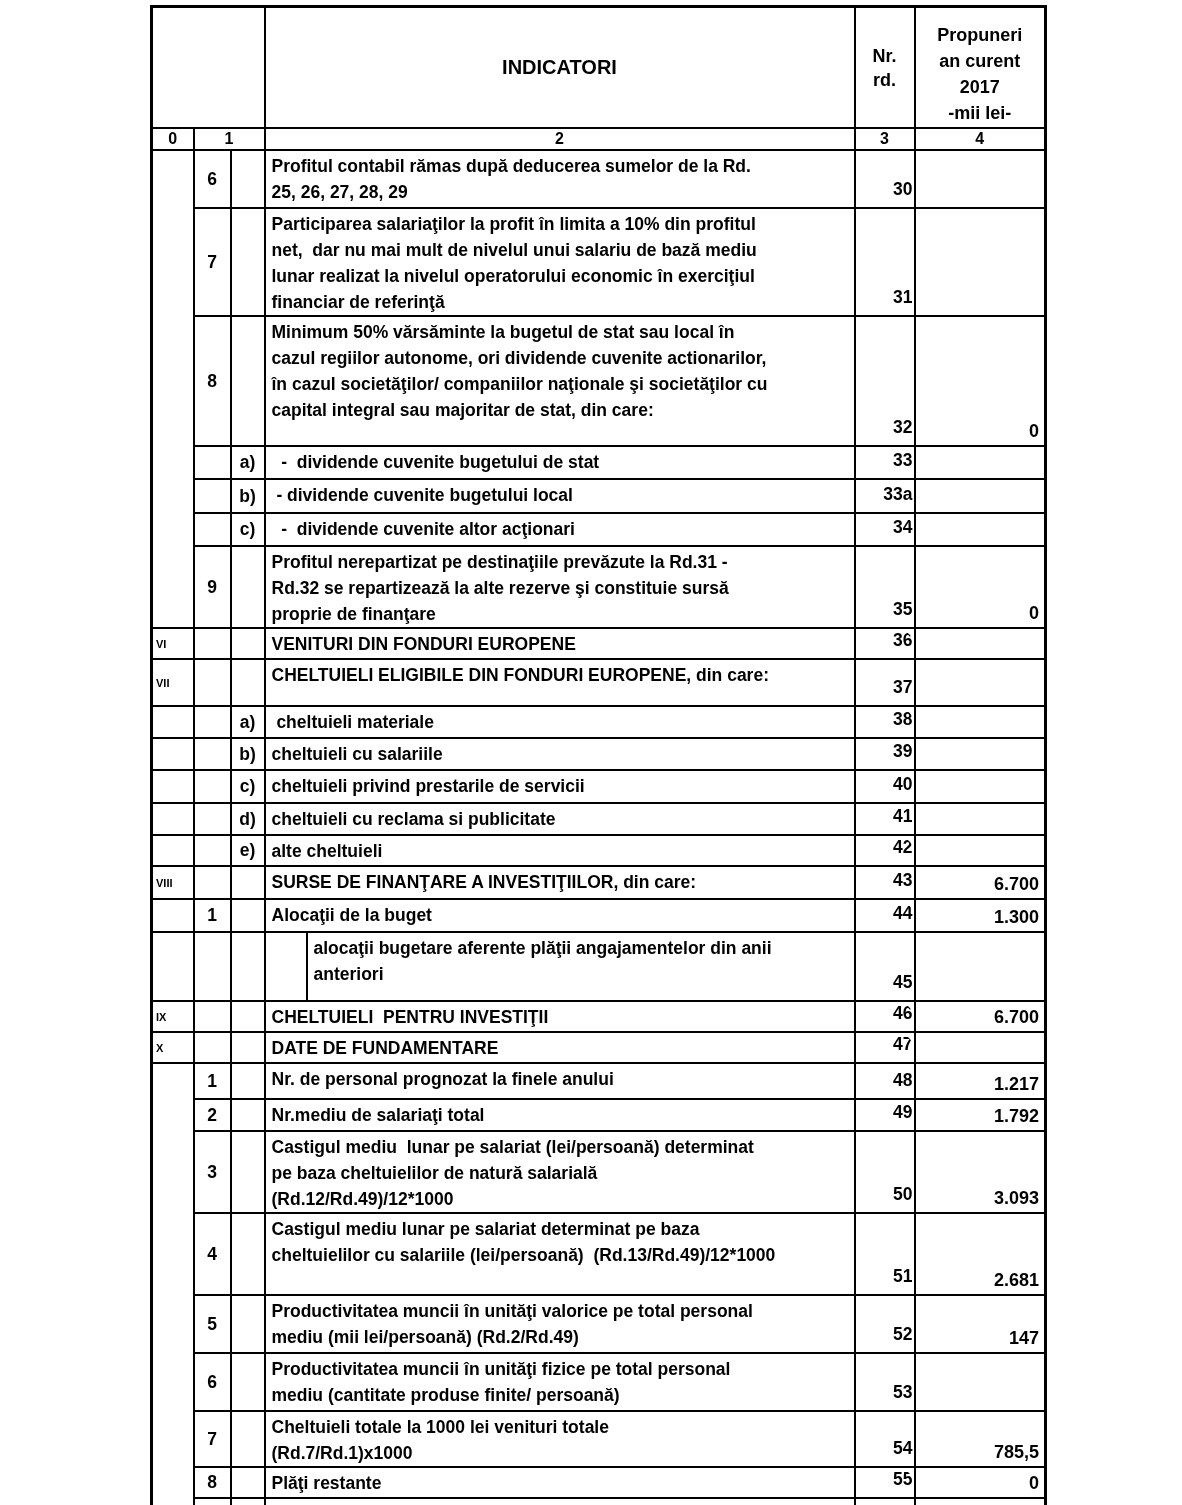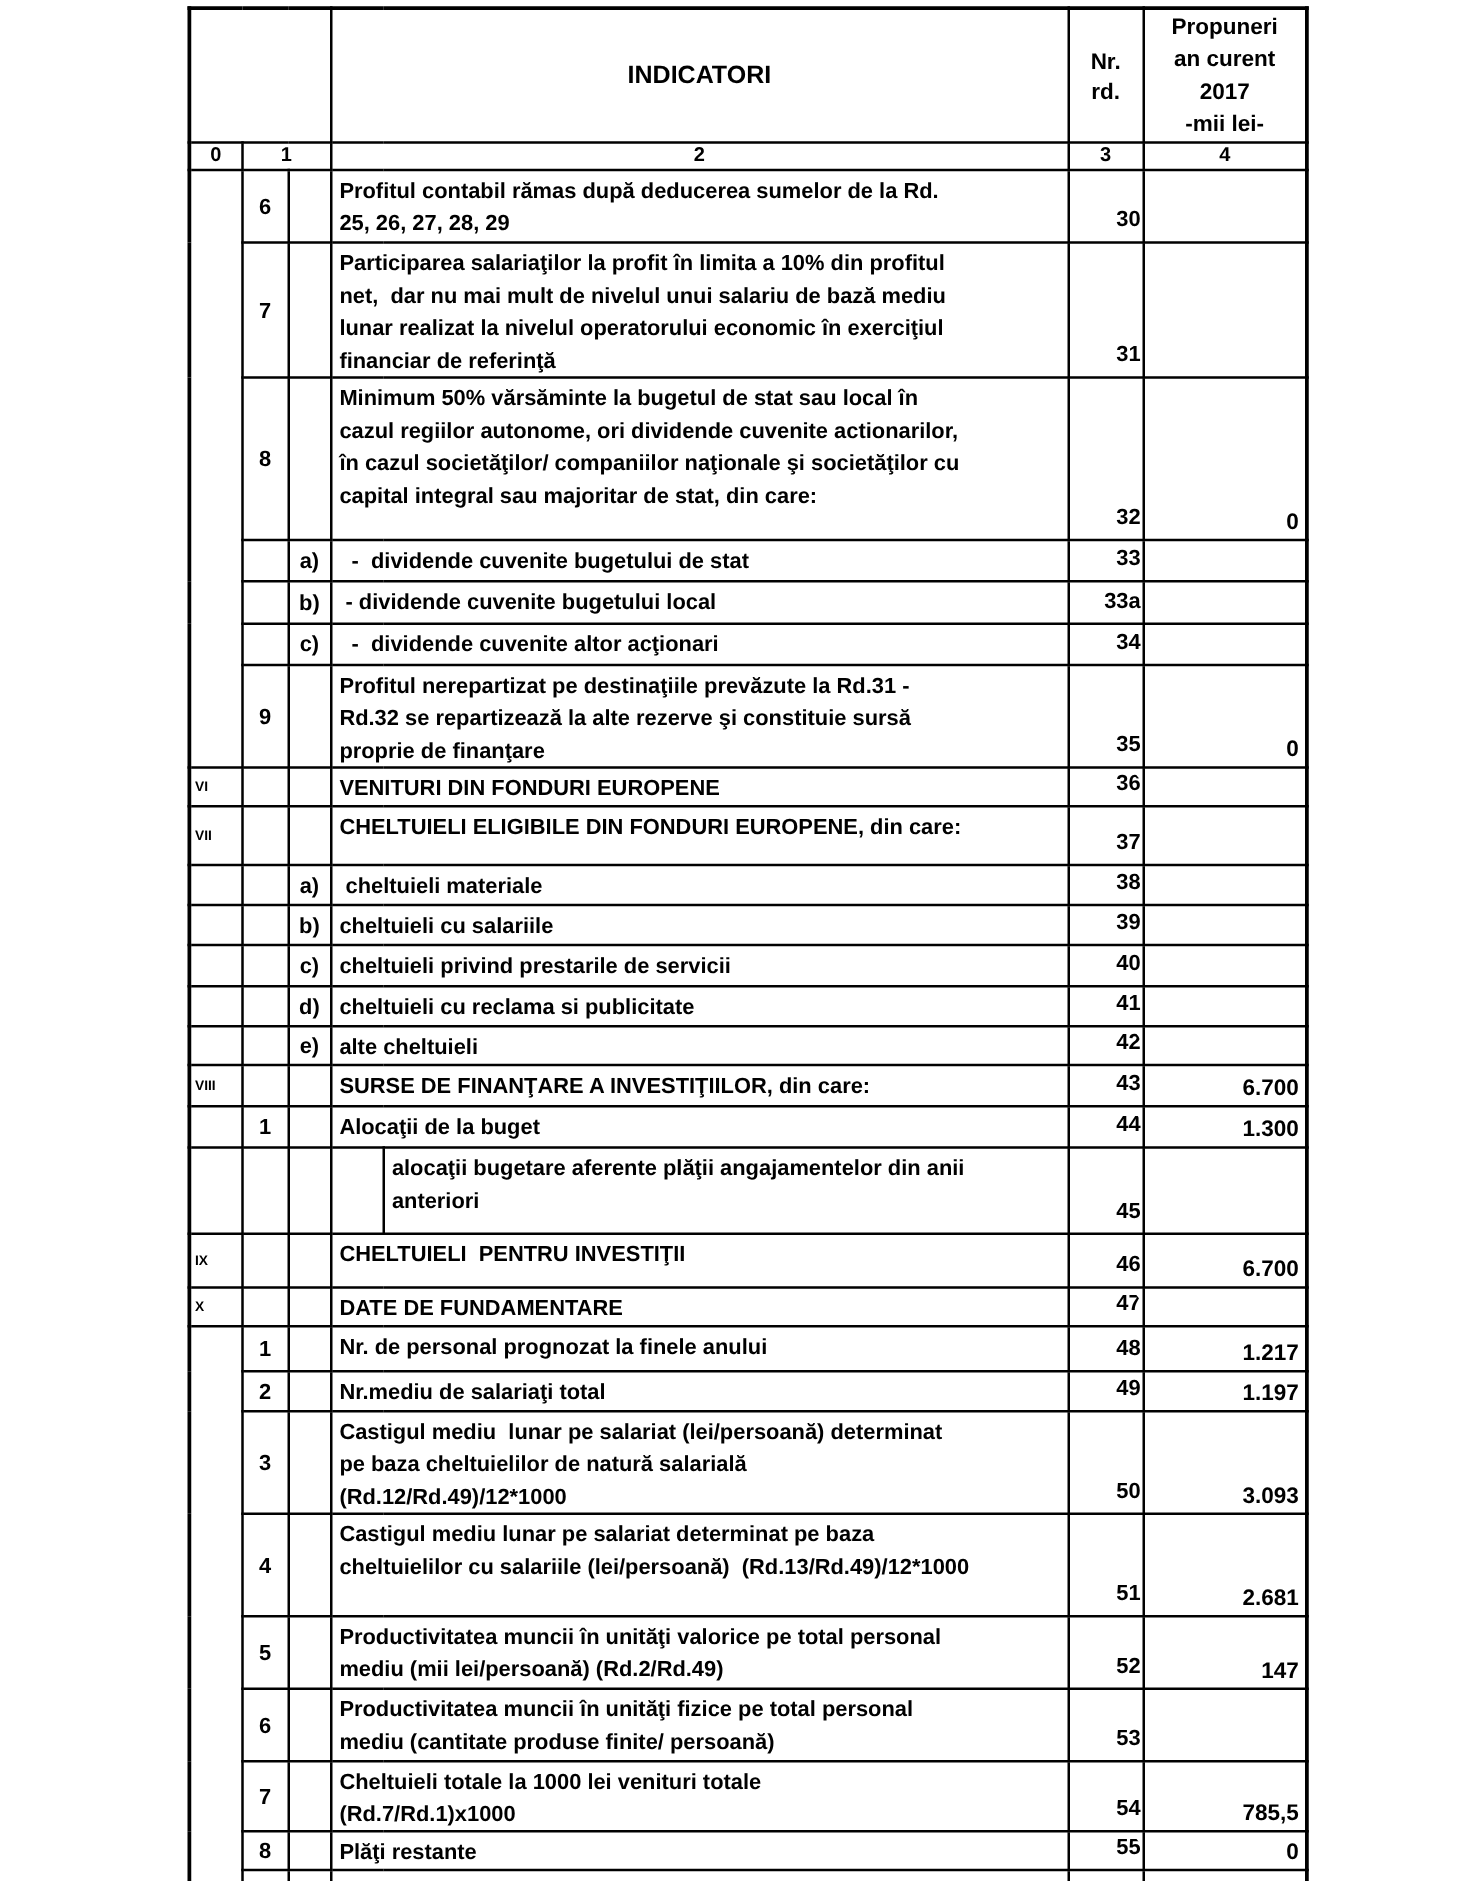--- a/index.html
+++ b/index.html
@@ -14,21 +14,21 @@
   .c3x{}
   .txt{text-align:left;vertical-align:top;padding:2px 4px 0 6px;font-size:17.5px;
        line-height:26px;white-space:pre-wrap;}
   .rd{text-align:right;vertical-align:bottom;padding-bottom:7px;font-size:17.5px;border-radius:16px;}
   .val{text-align:right;vertical-align:bottom;padding:0 5px 3px 0;font-size:18px;}
   
   .hdr-empty{}
   .hdr-ind{text-align:center;vertical-align:middle;font-size:20px;}
   .hdr-nr{text-align:center;vertical-align:middle;font-size:18px;line-height:24px;white-space:pre-wrap;}
   .hdr-prop{text-align:center;vertical-align:top;font-size:18px;line-height:26px;
-            padding-top:0;white-space:pre-wrap;}
+            padding-top:14px;white-space:pre-wrap;}
   .sub{text-align:center;vertical-align:middle;font-size:16px;line-height:1;}
 </style>
 </head>
 <body>
 
 <div class="page">
 <table>
   <colgroup>
     <col style="width:42px">
         <col style="width:37px">
@@ -210,21 +210,21 @@
     <td class="c0"></td>
     <td class="c1"></td>
     <td class="c2"></td>
     <td class="c3x"></td>
     <td class="txt">alocaţii bugetare aferente plăţii angajamentelor din anii
 anteriori</td>
     <td class="rd">45</td>
     <td class="val"></td>
   </tr>
 
-  <tr style="height:43px">
+  <tr style="height:31px">
     <td class="c0">IX</td>
     <td class="c1"></td>
     <td class="c2"></td>
     <td class="txt" colspan="2">CHELTUIELI  PENTRU INVESTIŢII</td>
     <td class="rd">46</td>
     <td class="val">6.700</td>
   </tr>
 
   <tr style="height:28px">
     <td class="c0">X</td>
@@ -242,21 +242,21 @@
     <td class="txt" colspan="2">Nr. de personal prognozat la finele anului</td>
     <td class="rd">48</td>
     <td class="val">1.217</td>
   </tr>
 
   <tr style="height:32px">
     <td class="c1">2</td>
     <td class="c2"></td>
     <td class="txt" colspan="2">Nr.mediu de salariaţi total</td>
     <td class="rd">49</td>
-    <td class="val">1.197</td>
+    <td class="val">1.792</td>
   </tr>
 
   <tr style="height:78px">
     <td class="c1">3</td>
     <td class="c2"></td>
     <td class="txt" colspan="2">Castigul mediu  lunar pe salariat (lei/persoană) determinat
 pe baza cheltuielilor de natură salarială
 (Rd.12/Rd.49)/12*1000</td>
     <td class="rd">50</td>
     <td class="val">3.093</td>

